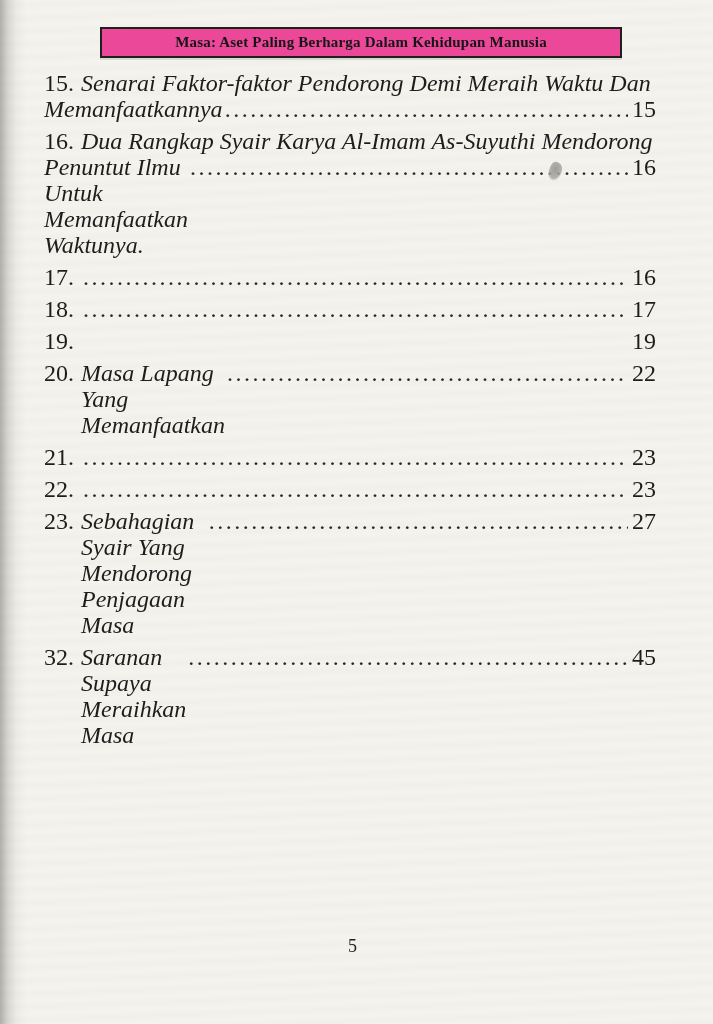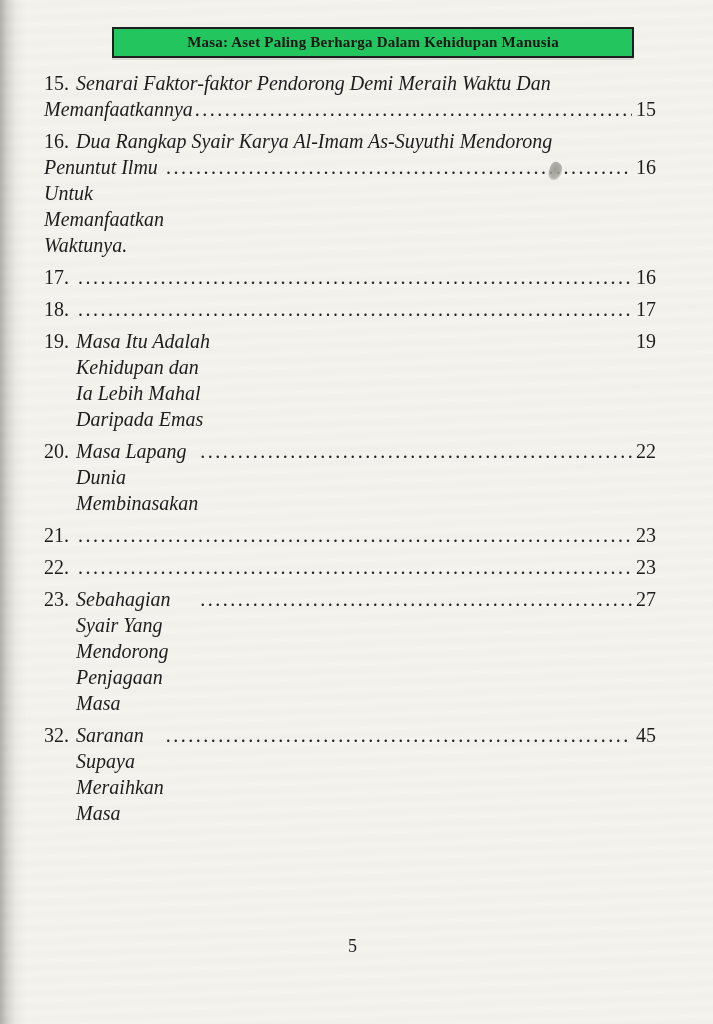--- a/index.html
+++ b/index.html
@@ -26,37 +26,37 @@
     position: absolute; left: 0; top: 0; bottom: 0; width: 26px;
     background: linear-gradient(to right,
       rgba(110,108,102,0.50) 0px,
       rgba(150,148,140,0.30) 8px,
       rgba(190,188,178,0.15) 16px,
       rgba(190,188,178,0.0) 26px);
     pointer-events: none;
   }
   .header-box {
     position: absolute;
-    left: 112px; top: 27px; width: 518px; height: 27px;
-    background: #22c55e;
+    left: 100px; top: 27px; width: 518px; height: 27px;
+    background: #ec4899;
     border: 2px solid #1f1f1f;
     box-shadow: 0 2px 0 rgba(0,0,0,0.10);
     display: flex; align-items: center; justify-content: center; text-align: center;
   }
   .header-box .header-title {
     font-size: 15px; font-weight: bold; letter-spacing: 0.2px;
     color: #161616;
   }
   .toc {
     position: absolute;
     left: 44px; top: 70px; width: 612px;
   }
   .toc-entry { margin-bottom: 6px; }
   .toc-line {
-    font-size: 20px; line-height: 26px;
+    font-size: 24px; line-height: 26px;
   }
   .toc-line.flexline {
     display: flex; align-items: baseline;
   }
   .entry-number {
     font-style: normal; margin-right: 7px; white-space: nowrap;
   }
   .entry-title {
     font-style: italic;
   }
@@ -136,31 +136,30 @@
       <span class="entry-number">18.</span>
     <span class="leader">........................................................................................................................................................................................................</span>
         <span class="entry-page">17</span>
       </div>
 
   </div>
 
   <div class="toc-entry">
     <div class="toc-line first-line flexline">
       <span class="entry-number">19.</span>
-        <span class="entry-title">Masa Itu Adalah Kehidupan dan Ia Lebih Mahal Daripada Emas</span>
     <span class="leader no-dots">........................................................................................................................................................................................................</span>
         <span class="entry-page">19</span>
       </div>
 
   </div>
 
   <div class="toc-entry">
     <div class="toc-line first-line flexline">
       <span class="entry-number">20.</span>
-        <span class="entry-title">Masa Lapang Dunia Membinasakan</span>
+        <span class="entry-title">Masa Lapang Yang Memanfaatkan</span>
     <span class="leader">........................................................................................................................................................................................................</span>
         <span class="entry-page">22</span>
       </div>
 
   </div>
 
   <div class="toc-entry">
     <div class="toc-line first-line flexline">
       <span class="entry-number">21.</span>
     <span class="leader">........................................................................................................................................................................................................</span>

